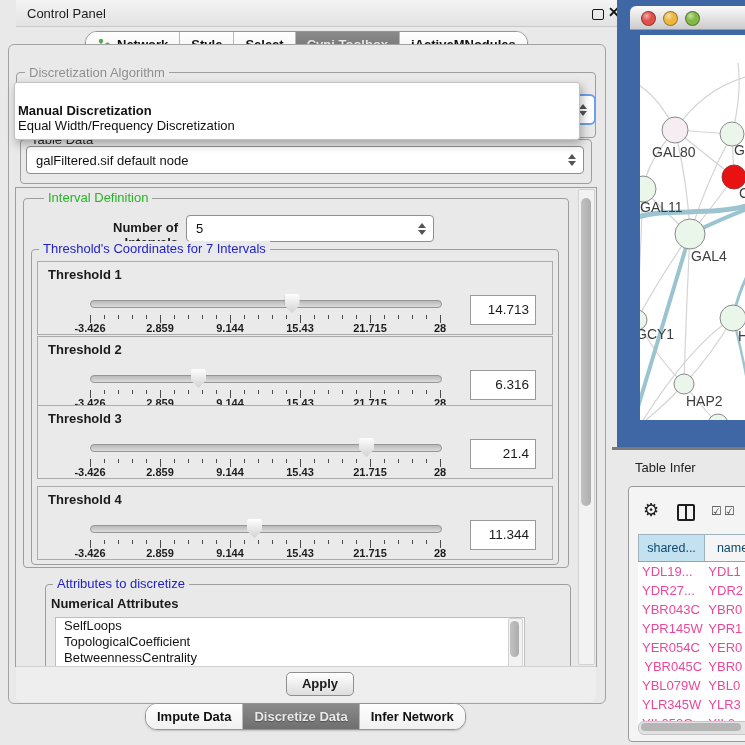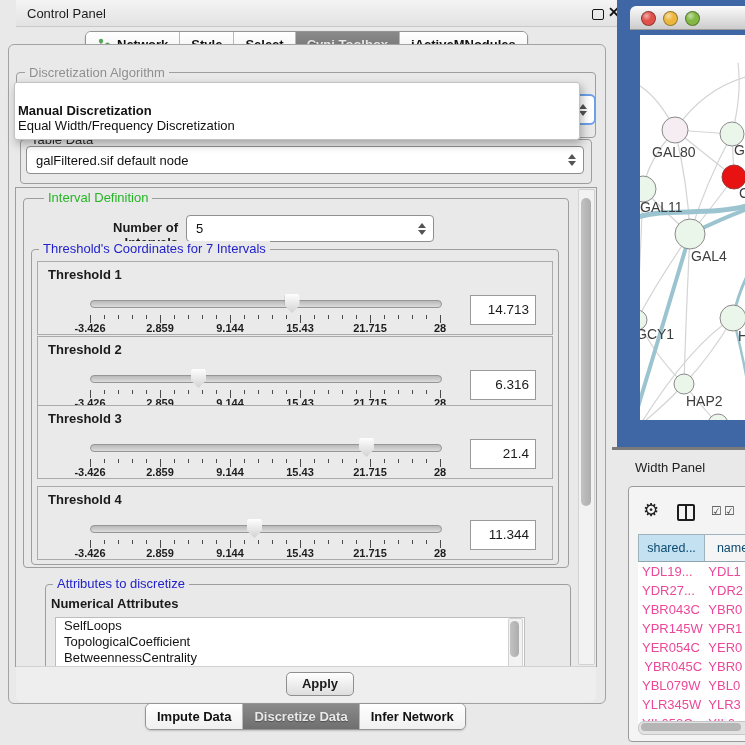--- a/index.html
+++ b/index.html
@@ -5,21 +5,21 @@
   html,body{margin:0;padding:0}
   body{width:745px;height:745px;position:relative;overflow:hidden;background:#e9e9e9;
        font-family:"Liberation Sans",sans-serif;color:#1a1a1a;font-size:13px}
   .abs{position:absolute}
   
   #titlebar{left:16px;top:0;width:612px;height:26px;background:linear-gradient(#f4f4f4,#e2e2e2);border-bottom:1px solid #c9c9c9}
   #titlebar .t{position:absolute;left:11px;top:6px;font-size:13px;color:#1c1c1c}
   #float-icon{position:absolute;left:576px;top:9px;width:10px;height:9px;border:1.6px solid #161616;border-radius:2px}
   #close-icon{position:absolute;left:592px;top:4px;font-size:14px;font-weight:bold;color:#111}
   
-  .segrow{display:flex;height:25px;border:1px solid #949494;border-radius:6px;overflow:hidden;background:#fff;box-shadow:0 1px 2px rgba(0,0,0,.18)}
+  .segrow{display:flex;height:25px;border:1px solid #949494;border-radius:12px;overflow:hidden;background:#fff;box-shadow:0 1px 2px rgba(0,0,0,.18)}
   .seg-tab{display:flex;align-items:center;padding:0 11px;font-weight:bold;font-size:13px;color:#111;background:linear-gradient(#ffffff,#f0f0f0);border-right:1px solid #b9b9b9;white-space:nowrap}
   .seg-tab:last-child{border-right:none}
   .seg-tab.sel{background:linear-gradient(#8a8a8a,#6f6f6f);color:#e9e9e9;text-shadow:0 1px 1px rgba(0,0,0,.35)}
   .net-icon{width:14px;height:14px;margin-right:6px;display:inline-block}
   
   #content-panel{left:8px;top:44px;width:596px;height:658px;border:1px solid #a3a3a3;border-radius:6px;background:#e9e9e9}
   .group{position:absolute;border:1px solid #9e9e9e;border-radius:4px}
   .legend{position:absolute;background:#e9e9e9;padding:0 4px;font-size:13px;white-space:nowrap}
   
   .combo{position:absolute;background:#fff;border:1px solid #8f8f8f;border-radius:4px;display:flex;align-items:center}
@@ -384,21 +384,21 @@
       <text x="99" y="163" font-size="14" fill="#3d3d3d" font-family="&quot;Liberation Sans&quot;, sans-serif">C</text>
       <text x="0" y="177" font-size="14" fill="#3d3d3d" font-family="&quot;Liberation Sans&quot;, sans-serif">GAL11</text>
       <text x="51" y="226" font-size="14" fill="#3d3d3d" font-family="&quot;Liberation Sans&quot;, sans-serif">GAL4</text>
       <text x="-4" y="304" font-size="14" fill="#3d3d3d" font-family="&quot;Liberation Sans&quot;, sans-serif">GCY1</text>
       <text x="98" y="306" font-size="14" fill="#3d3d3d" font-family="&quot;Liberation Sans&quot;, sans-serif">H</text>
       <text x="46" y="371" font-size="14" fill="#3d3d3d" font-family="&quot;Liberation Sans&quot;, sans-serif">HAP2</text>
     </svg>
 </div>
 
 <div id="tp-divider" class="abs"></div>
-<span id="tp-title" class="abs">Width Panel</span>
+<span id="tp-title" class="abs">Table Infer</span>
 <div id="tp-box" class="abs">
   <span id="tp-gear">⚙</span>
   <span id="tp-split"></span>
   <span class="tp-check" style="left:82px">☑</span>
   <span class="tp-check" style="left:95px">☑</span>
   <div id="tp-table">
     <div class="tp-hrow" id="tp-header">
         <div class="tp-hcell" style="width: 71px; background: rgb(195, 225, 240); border-right: 1px solid rgb(159, 179, 189);">shared...</div>
         <div class="tp-hcell" style="width: 60px; background: rgb(245, 245, 245);">name</div>
       </div>

